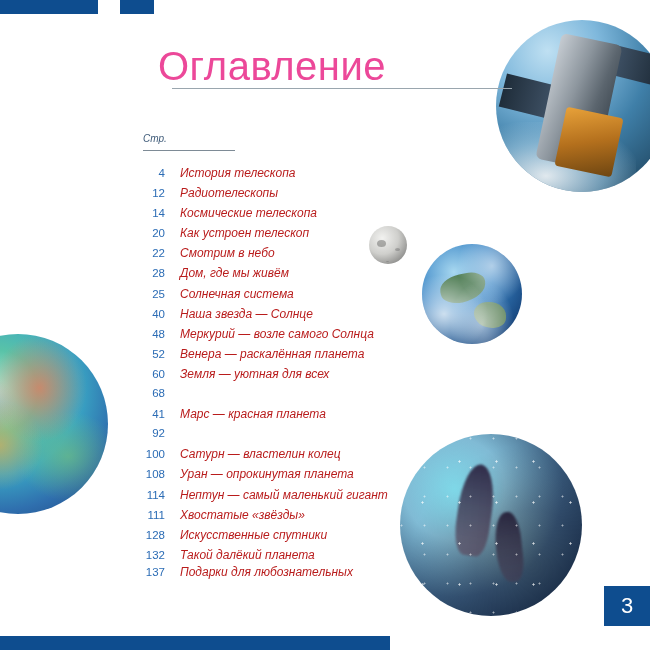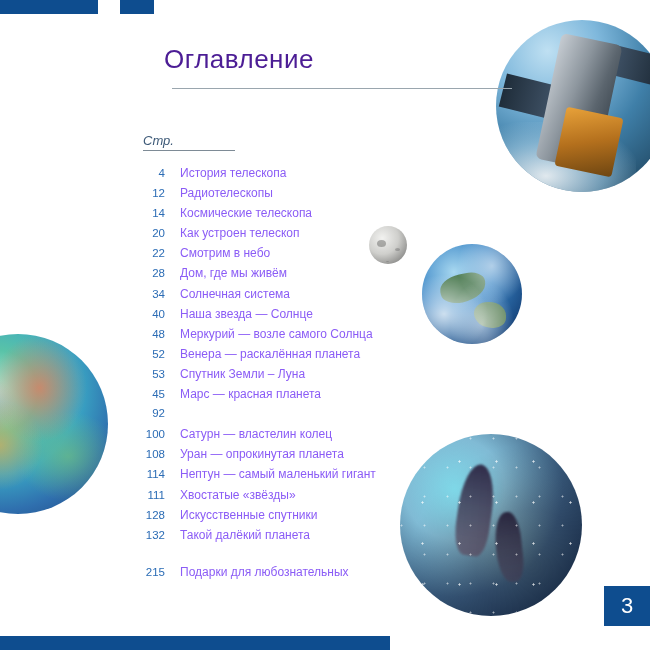--- a/index.html
+++ b/index.html
@@ -49,42 +49,42 @@
     font-size: 22px;
     display: flex;
     align-items: center;
     justify-content: center;
     letter-spacing: 0;
   }
 
   
   .title {
     position: absolute;
-    left: 164px;
+    left: 158px;
     top: 44px;
-    font-size: 26px;
-    color: #4c1d95;
+    font-size: 40px;
+    color: #ec4899;
     font-weight: 400;
     letter-spacing: 0.5px;
   }
   .title-rule {
     position: absolute;
     left: 172px;
     top: 88px;
     width: 340px;
     height: 1px;
     background: #9aa6ae;
   }
 
   
   .col-label {
     position: absolute;
     left: 143px;
     top: 133px;
-    font-size: 13px;
+    font-size: 10px;
     font-style: italic;
     color: #3e5a78;
     text-align: center;
   }
   .col-rule {
     position: absolute;
     left: 143px;
     top: 150px;
     width: 92px;
     height: 1px;
@@ -104,22 +104,23 @@
     height: 20.1px;
   }
   .toc-page {
     width: 35px;
     text-align: right;
     color: #2b6cb5;
     font-size: 11.5px;
   }
   .toc-text {
     margin-left: 15px;
-    color: #8b5cf6;
+    color: #b91c1c;
     font-size: 12px;
+    font-style: italic;
   }
   .toc-extra {
     position: absolute;
     left: 130px;
     top: 565px;
     width: 330px;
   }
 
   
   .circ {
@@ -348,41 +349,44 @@
       </div>
     <div class="toc-row">
         <span class="toc-page">22</span>
         <span class="toc-text">Смотрим в небо</span>
       </div>
     <div class="toc-row">
         <span class="toc-page">28</span>
         <span class="toc-text">Дом, где мы живём</span>
       </div>
     <div class="toc-row">
-        <span class="toc-page">34</span>
+        <span class="toc-page">25</span>
         <span class="toc-text">Солнечная система</span>
       </div>
     <div class="toc-row">
         <span class="toc-page">40</span>
         <span class="toc-text">Наша звезда — Солнце</span>
       </div>
     <div class="toc-row">
         <span class="toc-page">48</span>
         <span class="toc-text">Меркурий — возле самого Солнца</span>
       </div>
     <div class="toc-row">
         <span class="toc-page">52</span>
         <span class="toc-text">Венера — раскалённая планета</span>
       </div>
     <div class="toc-row">
-        <span class="toc-page">53</span>
-        <span class="toc-text">Спутник Земли – Луна</span>
-      </div>
-    <div class="toc-row">
-        <span class="toc-page">45</span>
+        <span class="toc-page">60</span>
+        <span class="toc-text">Земля — уютная для всех</span>
+      </div>
+    <div class="toc-row">
+        <span class="toc-page">68</span>
+      </div>
+    <div class="toc-row">
+        <span class="toc-page">41</span>
         <span class="toc-text">Марс — красная планета</span>
       </div>
     <div class="toc-row">
         <span class="toc-page">92</span>
       </div>
     <div class="toc-row">
         <span class="toc-page">100</span>
         <span class="toc-text">Сатурн — властелин колец</span>
       </div>
     <div class="toc-row">
@@ -402,20 +406,20 @@
         <span class="toc-text">Искусственные спутники</span>
       </div>
     <div class="toc-row">
         <span class="toc-page">132</span>
         <span class="toc-text">Такой далёкий планета</span>
       </div>
   </div>
 
   <div class="toc-extra">
     <div class="toc-row">
-      <span class="toc-page">215</span>
+      <span class="toc-page">137</span>
       <span class="toc-text">Подарки для любознательных</span>
     </div>
   </div>
 
   <div class="page-number-box">3</div>
 
 </div>
 
 </body></html>

